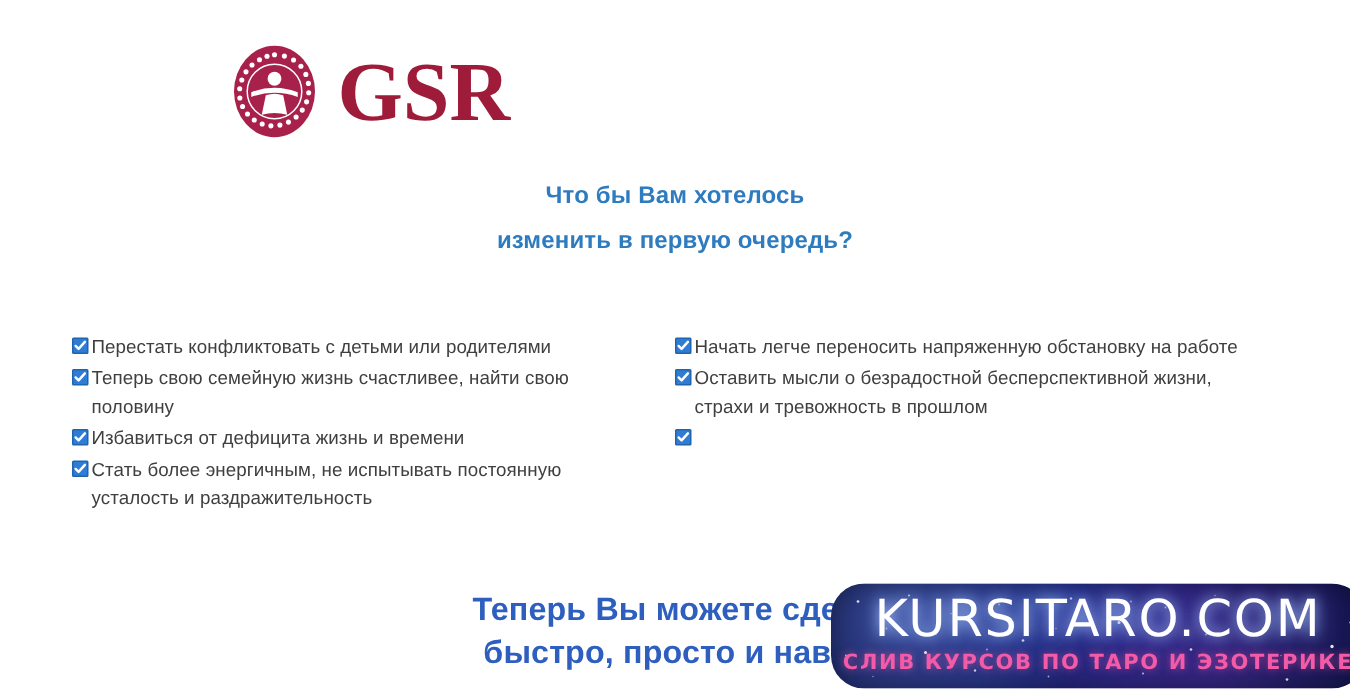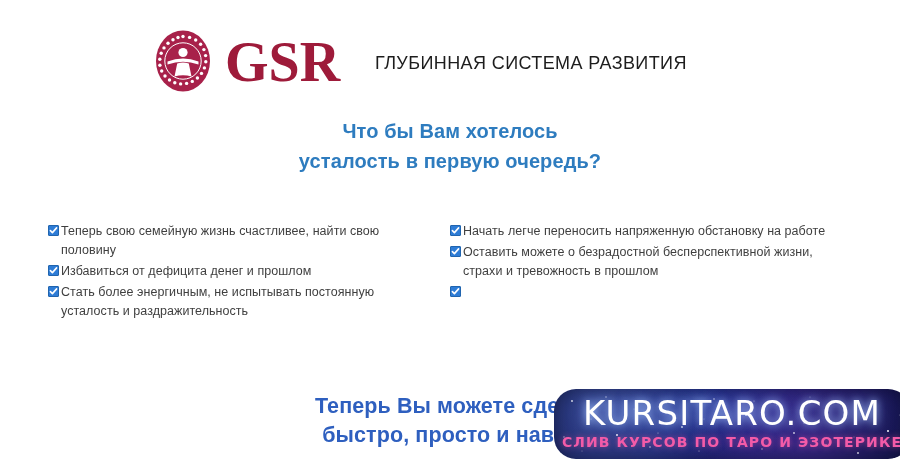--- a/index.html
+++ b/index.html
@@ -57,21 +57,21 @@
   }
 
   
   .headline {
     position: absolute;
     left: 0;
     top: 116px;
     width: 900px;
     text-align: center;
     color: #2E7CBF;
-    font-size: 20px;
+    font-size: 16px;
     font-weight: 700;
     line-height: 30px;
     letter-spacing: 0.1px;
   }
   .headline .l2 { display: block; }
 
   
   .checklist {
     position: absolute;
     top: 222px;
@@ -216,48 +216,55 @@
 
           <circle cx="28" cy="22.5" r="4.6"></circle>
           <path d="M12.5 31.5 Q28 25.5 43.5 31.5 L43.5 34.6 Q28 29 12.5 34.6 Z"></path>
           <path d="M22.2 33.5 Q28 31.5 33.8 33.5 L36.5 46.5 Q28 44 19.5 46.5 Z"></path>
         </g>
       </svg>
     </span>
     <span class="brand-word">GSR</span>
   </div>
 
-  <div class="tagline">ГЛУБИННАЯ СИСТЕМА РАЗВИТИЯ</div>
 
   <div class="headline">
     <span class="l1">Что бы Вам хотелось</span>
-    <span class="l2">усталость в первую очередь?</span>
+    <span class="l2">изменить в первую очередь?</span>
   </div>
 
   <div class="checklist">
 
     <div class="col col-left">
 
+      <div class="cb-row">
+        <span class="cb">
+          <svg viewBox="0 0 9 9" xmlns="http://www.w3.org/2000/svg">
+              <path d="M1.4 4.6 L3.4 6.6 L7.6 1.9" stroke="#ffffff" stroke-width="1.6" fill="none" stroke-linecap="round" stroke-linejoin="round"></path>
+            </svg>
+        </span>
+        <span class="cb-label">Перестать конфликтовать с детьми или родителями</span>
+      </div>
 
       <div class="cb-row">
         <span class="cb">
           <svg viewBox="0 0 9 9" xmlns="http://www.w3.org/2000/svg">
               <path d="M1.4 4.6 L3.4 6.6 L7.6 1.9" stroke="#ffffff" stroke-width="1.6" fill="none" stroke-linecap="round" stroke-linejoin="round"></path>
             </svg>
         </span>
         <span class="cb-label">Теперь свою семейную жизнь счастливее, найти свою половину</span>
       </div>
 
       <div class="cb-row">
         <span class="cb">
           <svg viewBox="0 0 9 9" xmlns="http://www.w3.org/2000/svg">
               <path d="M1.4 4.6 L3.4 6.6 L7.6 1.9" stroke="#ffffff" stroke-width="1.6" fill="none" stroke-linecap="round" stroke-linejoin="round"></path>
             </svg>
         </span>
-        <span class="cb-label">Избавиться от дефицита денег и прошлом</span>
+        <span class="cb-label">Избавиться от дефицита жизнь и времени</span>
       </div>
 
       <div class="cb-row">
         <span class="cb">
           <svg viewBox="0 0 9 9" xmlns="http://www.w3.org/2000/svg">
               <path d="M1.4 4.6 L3.4 6.6 L7.6 1.9" stroke="#ffffff" stroke-width="1.6" fill="none" stroke-linecap="round" stroke-linejoin="round"></path>
             </svg>
         </span>
         <span class="cb-label">Стать более энергичным, не испытывать постоянную усталость и раздражительность</span>
       </div>
@@ -274,21 +281,21 @@
         </span>
         <span class="cb-label">Начать легче переносить напряженную обстановку на работе</span>
       </div>
 
       <div class="cb-row">
         <span class="cb">
           <svg viewBox="0 0 9 9" xmlns="http://www.w3.org/2000/svg">
               <path d="M1.4 4.6 L3.4 6.6 L7.6 1.9" stroke="#ffffff" stroke-width="1.6" fill="none" stroke-linecap="round" stroke-linejoin="round"></path>
             </svg>
         </span>
-        <span class="cb-label">Оставить можете о безрадостной бесперспективной жизни, страхи и тревожность в прошлом</span>
+        <span class="cb-label">Оставить мысли о безрадостной бесперспективной жизни, страхи и тревожность в прошлом</span>
       </div>
 
       <div class="cb-row">
         <span class="cb">
           <svg viewBox="0 0 9 9" xmlns="http://www.w3.org/2000/svg">
               <path d="M1.4 4.6 L3.4 6.6 L7.6 1.9" stroke="#ffffff" stroke-width="1.6" fill="none" stroke-linecap="round" stroke-linejoin="round"></path>
             </svg>
         </span>
       </div>
 

